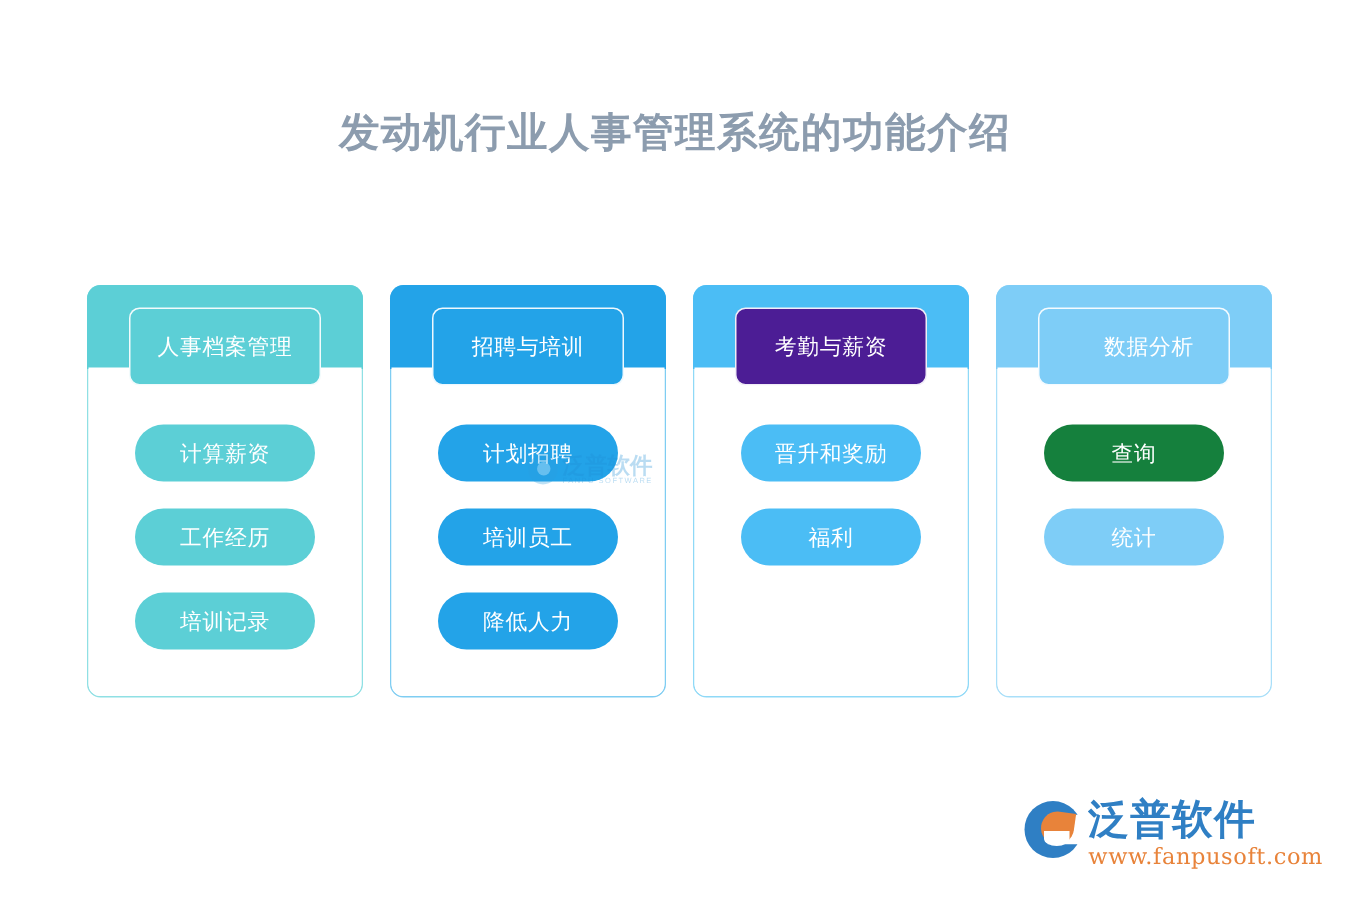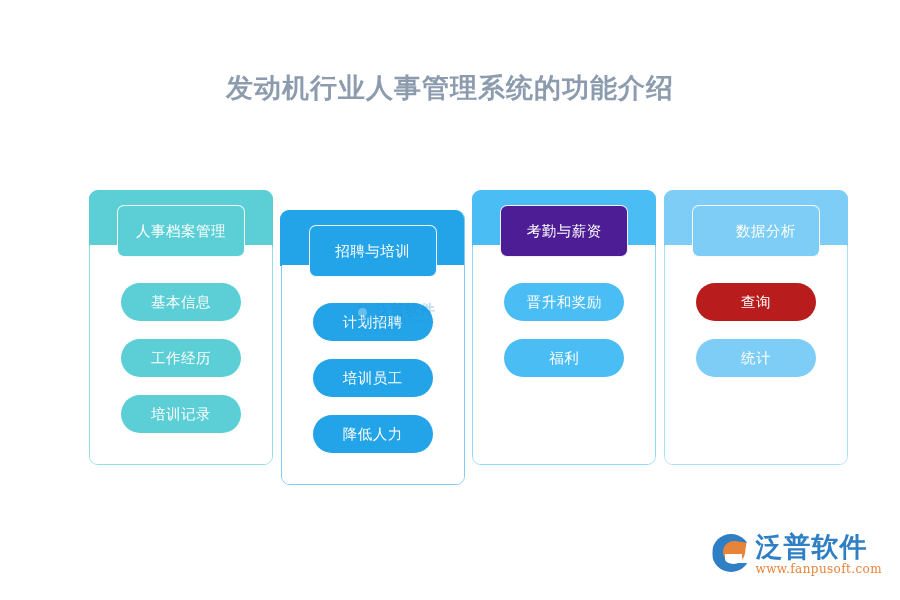--- a/index.html
+++ b/index.html
@@ -209,46 +209,46 @@
   }
   .brand-name {
     font-size: 27px;
     font-weight: bold;
     color: #2f7fc4;
     line-height: 1.08;
     letter-spacing: 1px;
     font-family: "DejaVu Sans", sans-serif;
   }
   .brand-url {
-    font-size: 12px;
+    font-size: 15px;
     color: #e8833a;
     letter-spacing: 0.4px;
     font-family: "DejaVu Serif", "Liberation Serif", serif;
     margin-top: 1px;
   }
 </style>
 </head>
 <body style="background: rgb(255, 255, 255);">
 
 <div class="page-title" style="color: rgb(140, 156, 174);">发动机行业人事管理系统的功能介绍</div>
 
 <div class="cards-row">
 
-  <div class="card" style="border-color: rgb(143, 224, 228); margin-left: 31px;">
+  <div class="card" style="border-color: rgb(143, 224, 228);">
     <div class="card-band" style="background: rgb(92, 207, 214);"></div>
     <div class="card-body"></div>
     <div class="card-header" style="background: rgb(92, 207, 214);">人事档案管理</div>
     <div class="pill-list">
-      <div class="pill" style="background: rgb(92, 207, 214);">基本信息</div>
+      <div class="pill" style="background: rgb(92, 207, 214);">计算薪资</div>
       <div class="pill" style="background: rgb(92, 207, 214);">工作经历</div>
       <div class="pill" style="background: rgb(92, 207, 214);">培训记录</div>
     </div>
   </div>
 
-  <div class="card" style="border-color: rgb(127, 205, 242); margin-top: 20px;">
+  <div class="card" style="border-color: rgb(127, 205, 242);">
     <div class="card-band" style="background: rgb(35, 163, 232);"></div>
     <div class="card-body"></div>
     <div class="card-header" style="background: rgb(35, 163, 232);">招聘与培训</div>
     <div class="pill-list">
       <div class="pill" style="background: rgb(35, 163, 232);">计划招聘</div>
       <div class="pill" style="background: rgb(35, 163, 232);">培训员工</div>
       <div class="pill" style="background: rgb(35, 163, 232);">降低人力</div>
     </div>
   </div>
 
@@ -260,21 +260,21 @@
       <div class="pill" style="background: rgb(75, 189, 245);">晋升和奖励</div>
       <div class="pill" style="background: rgb(75, 189, 245); text-align: center;">福利</div>
     </div>
   </div>
 
   <div class="card" style="border-color: rgb(169, 223, 249);">
     <div class="card-band" style="background: rgb(126, 205, 247);"></div>
     <div class="card-body"></div>
     <div class="card-header" style="background: rgb(126, 205, 247); padding-left: 20px;">数据分析</div>
     <div class="pill-list">
-      <div class="pill" style="background: #b91c1c;">查询</div>
+      <div class="pill" style="background: #15803d;">查询</div>
       <div class="pill" style="background: rgb(126, 205, 247);">统计</div>
     </div>
   </div>
 
 </div>
 
 <div class="watermark">
   <div class="wm-mark"></div>
   <div>
     <div class="wm-text" style="color: rgb(31, 143, 214);">泛普软件</div>

